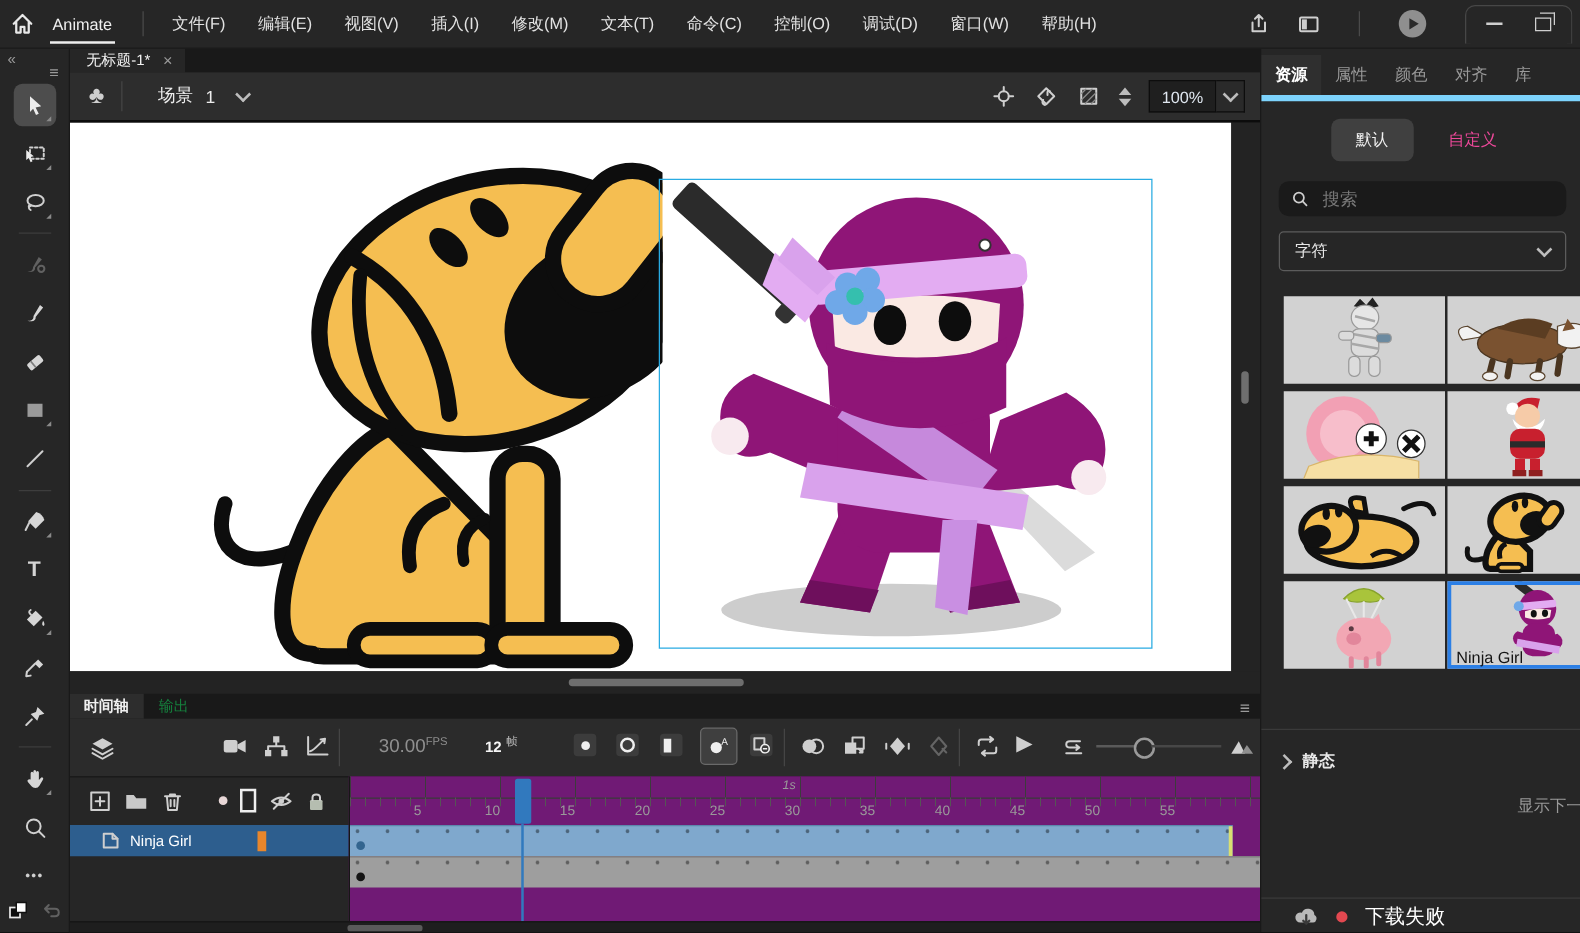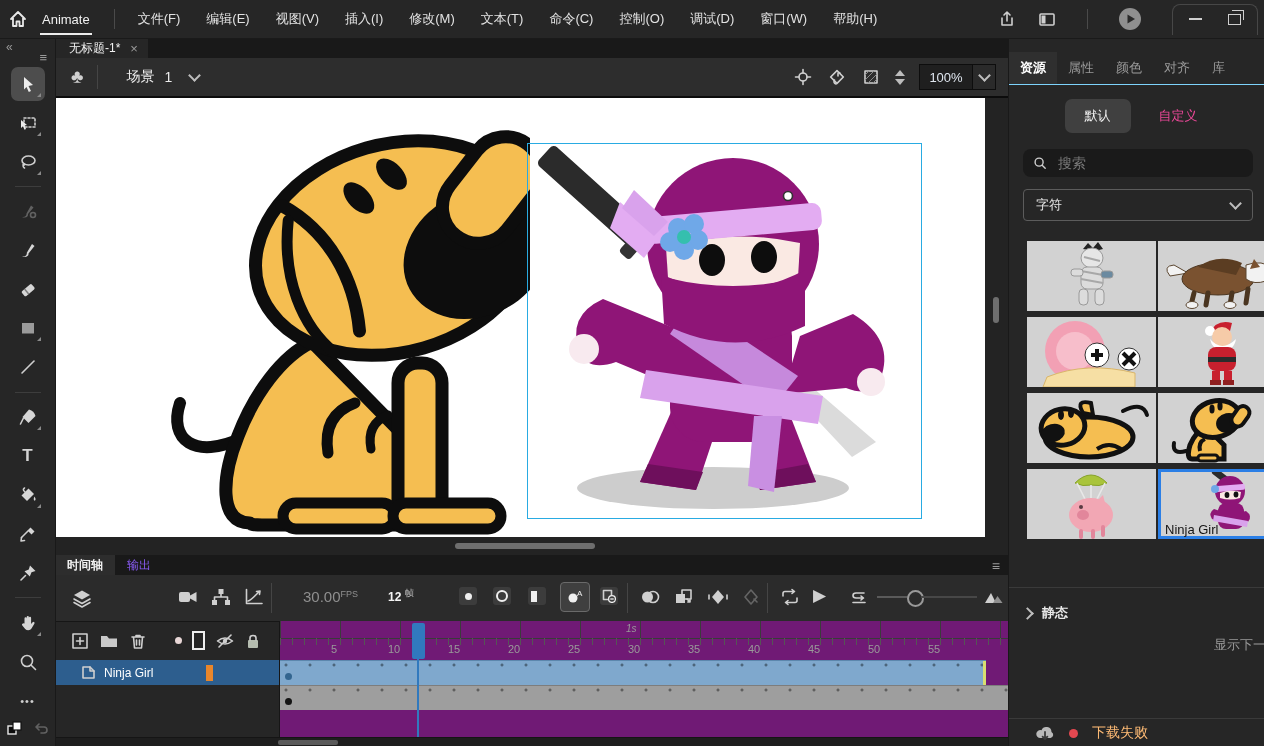--- a/index.html
+++ b/index.html
@@ -63,21 +63,21 @@
   #canvas{position:absolute;left:55px;top:96px;width:930px;height:441px;background:#ffffff;overflow:hidden}
   #hscroll{position:absolute;left:55px;top:537px;width:953px;height:18px;background:#232323}
   #hscroll .handle{position:absolute;left:400px;top:6px;width:140px;height:6px;border-radius:3px;background:#6e6e6e}
   #vscroll{position:absolute;left:985px;top:96px;width:23px;height:441px;background:#232323}
   #vscroll .handle{position:absolute;left:8px;top:201px;width:6px;height:26px;border-radius:3px;background:#6e6e6e}
   .selbox{position:absolute;left:472px;top:47px;width:393px;height:374px;border:1px solid #29ABE2}
 
   
   #timeline{position:absolute;left:55px;top:555px;width:953px;height:191px;background:#262626;z-index:4}
   .tl-tabs{position:absolute;left:0;top:0;width:953px;height:20px;background:#191919;display:flex}
-  .tl-tab{padding:0 12px;line-height:20px;font-size:12px;color:#8b5cf6}
+  .tl-tab{padding:0 12px;line-height:20px;font-size:12px;color:#15803d}
   .tl-tab.active{background:#2d2d2d;color:#f0f0f0;font-weight:bold}
   .tl-burger{position:absolute;right:8px;top:3px;color:#9a9a9a;font-size:14px}
   .tl-controls{position:absolute;left:0;top:20px;width:953px;height:46px;background:#2b2b2b;border-bottom:1px solid #161616}
   .tlc{position:absolute;top:12px}
   .cdiv{position:absolute;top:8px;width:1px;height:30px;background:#454545}
   .fpsgray{color:#8f8f8f;font-size:15px}
   .fpssup{color:#8f8f8f;font-size:9px;vertical-align:super}
   .framewhite{color:#f5f5f5;font-size:12px;font-weight:bold}
   .sq{width:18px;height:18px;background:#3c3c3c;border-radius:3px;display:flex;align-items:center;justify-content:center}
   .autokey{width:28px;height:28px;top:7px;border:1px solid #6a6a6a;background:#3f3f3f;border-radius:4px;
@@ -106,21 +106,21 @@
   .kdot{position:absolute;left:5px;top:12px;width:7px;height:7px;border-radius:50%}
   .endcap{position:absolute;right:0;top:0;width:3px;height:24px;background:#D9DE71}
   .playhead{position:absolute;left:132px;top:2px;width:13px;height:36px;background:#3179BE;border-radius:2px}
   .ph-line{position:absolute;left:137px;top:38px;width:2px;height:78px;background:#3179BE}
   .tl-hscroll{position:absolute;left:0;top:182px;width:953px;height:9px;background:#1e1e1e;border-top:1px solid #151515}
   .tl-hscroll .handle{position:absolute;left:223px;top:2px;width:60px;height:5px;border-radius:2px;background:#5a5a5a}
 
   
   #rightpanel{position:absolute;left:1008px;top:38px;width:256px;height:708px;background:#262626;
               border-left:1px solid #191919;overflow:hidden;z-index:5}
-  .rp-tabs{display:flex;height:32px;align-items:flex-end;margin-top:14px;border-bottom:1px solid #7dd3fc}
+  .rp-tabs{display:flex;height:32px;align-items:flex-end;margin-top:6px;border-bottom:5px solid #7dd3fc}
   .rp-tab{padding:0 11px;line-height:32px;color:#9a9a9a;font-size:13px}
   .rp-tab.active{color:#ffffff;background:#2f2f2f;font-weight:bold}
   .seg{display:flex;justify-content:center;align-items:center;gap:16px;margin:14px 0 16px}
   .seg-on{background:#404040;border-radius:7px;padding:8px 20px;color:#f2f2f2}
   .seg-off{padding:8px 12px;color:#ec4899}
   .search{height:28px;background:#1a1a1a;border-radius:8px;display:flex;align-items:center;
           margin:0 12px 0 14px;padding:0 10px;gap:9px}
   .search input{background:transparent;border:0;outline:0;color:#dcdcdc;width:100%;font:inherit;font-size:14px}
   .search input::placeholder{color:#787878}
   .sect{display:flex;align-items:center;gap:10px;margin:26px 0 8px 14px;color:#e8e8e8;font-size:13px;font-weight:bold}
@@ -723,17 +723,17 @@
     </div>
 
     <div class="rp-div" style="position:absolute;left:0;bottom:27px;width:256px"></div>
 
     <div class="statusrow">
       <svg width="20" height="16" viewBox="0 0 20 16">
         <path d="M5.5 13 A4 4 0 1 1 6.5 5.2 A5.2 5.2 0 0 1 16.5 7 A3.2 3.2 0 0 1 15.5 13 Z" fill="#b9b9b9"></path>
         <path d="M10 7 V14 M10 14 L7.6 11.6 M10 14 L12.4 11.6" stroke="#3a3a3a" stroke-width="1.8" fill="none" stroke-linecap="round"></path>
       </svg>
       <span class="reddot"></span>
-      <span style="color:#fdba74;font-size:14px">下载失败</span>
+      <span style="color:#ffffff;font-size:16px">下载失败</span>
     </div>
   </div>
 
 </div>
 
 </body></html>

